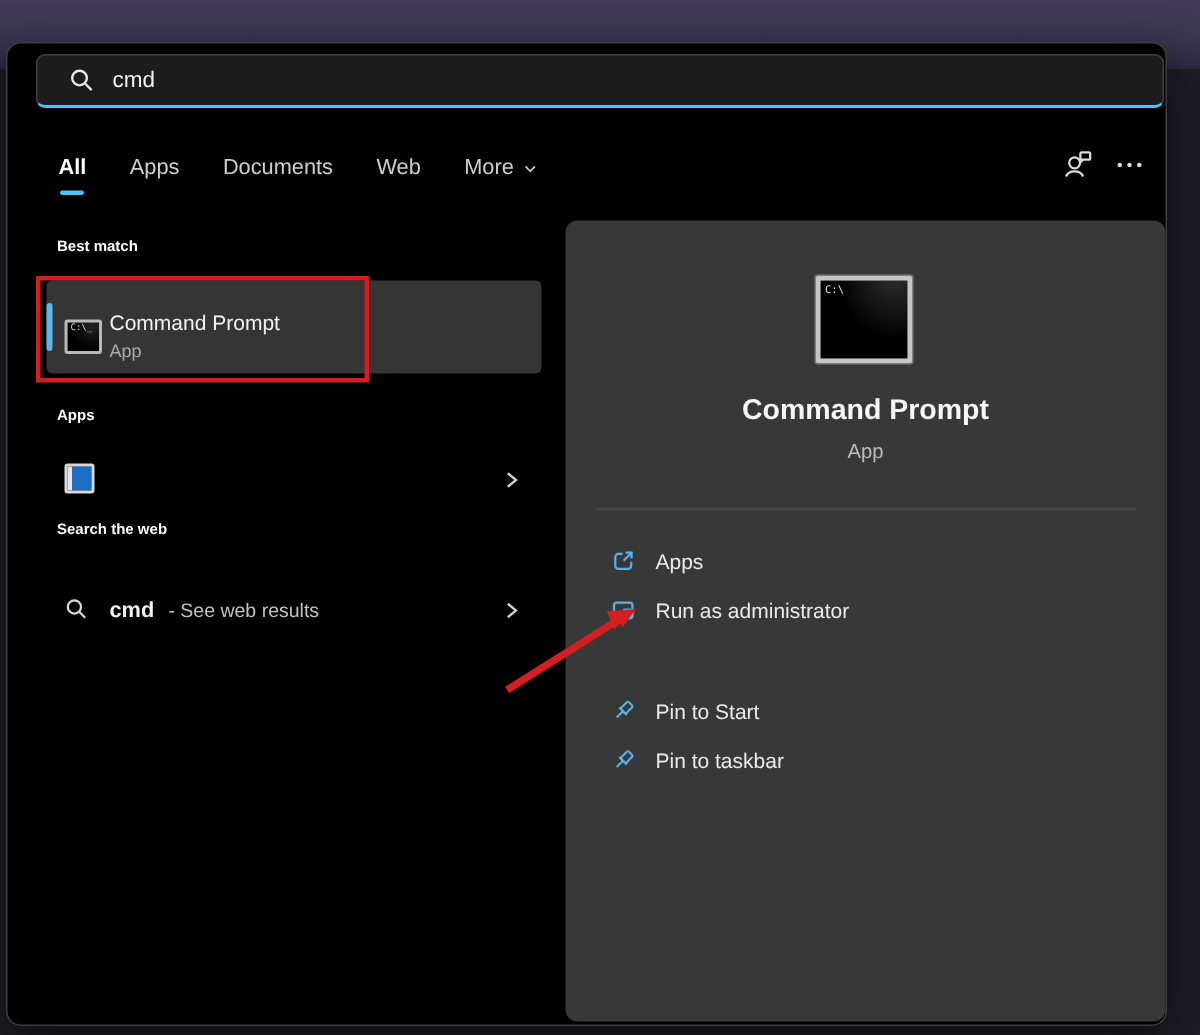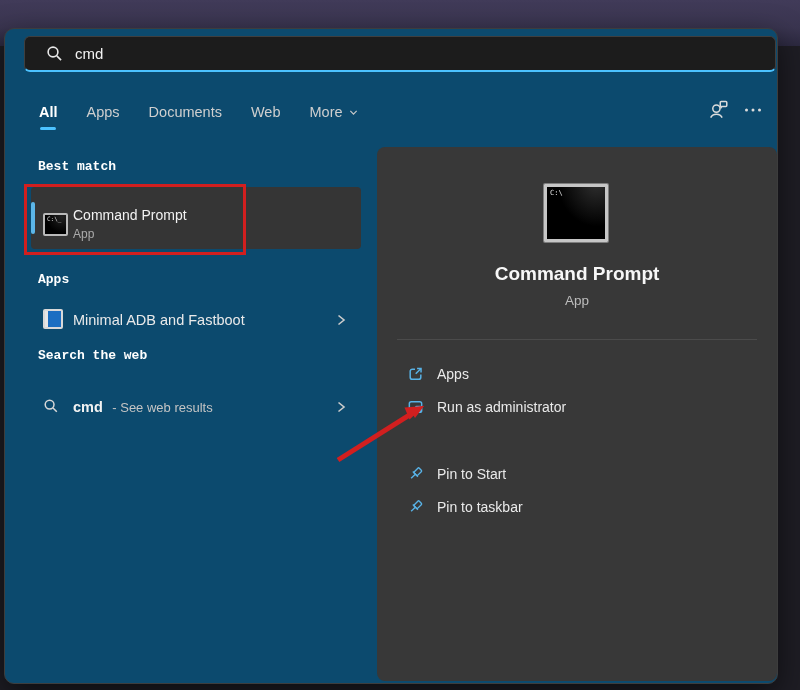--- a/index.html
+++ b/index.html
@@ -9,21 +9,21 @@
     background:#1e1d24;
     position:relative;
     color:#e8e8e8;
   }
   .desktop-strip {
     position:absolute; left:0; top:0; width:800px; height:46px;
     background:linear-gradient(180deg,#413b59 0%,#3a3550 60%,#2c2940 100%);
   }
   .search-window {
     position:absolute; left:4px; top:28px; width:774px; height:656px;
-    background:#0c4a6e; border:1px solid #3d3d3d; border-radius:10px;
+    background:#000000; border:1px solid #3d3d3d; border-radius:10px;
     box-shadow:0 10px 30px rgba(0,0,0,.55);
   }
   
   .search-box {
     position:absolute; left:19px; top:7px; width:752px; height:36px;
     background:#1c1c1c; border:1px solid #3f3f3f; border-bottom:2px solid #4cc2ff;
     border-radius:6px; display:flex; align-items:center; padding-left:21px;
   }
   .search-box input {
     background:transparent; border:none; outline:none; color:#f2f2f2;
@@ -36,21 +36,21 @@
   }
   .tab { font-size:14.5px; color:#cfcfcf; cursor:default; position:relative;
     display:flex; align-items:center; gap:5px; padding:4px 1px; }
   .tab.active { color:#ffffff; font-weight:bold; }
   .tab.active::after {
     content:""; position:absolute; left:50%; transform:translateX(-50%);
     bottom:-6px; width:16px; height:3.5px; border-radius:2px; background:#4cc2ff;
   }
   .header-icons { position:absolute; right:14px; top:70px; display:flex; gap:14px; align-items:center; }
   
-  .section-header { position:absolute; left:33px; font-size:13px; font-weight:bold; color:#ffffff;font-family:Liberation Mono, monospace; }
+  .section-header { position:absolute; left:33px; font-size:10px; font-weight:bold; color:#ffffff; }
   .row {
     position:absolute; left:26px; width:330px; border-radius:4px;
     display:flex; align-items:center;
   }
   .row .chev { position:absolute; right:14px; top:50%; transform:translateY(-50%); }
   .bm-row { top:158px; height:62px; background:#353535; }
   .accent-bar { position:absolute; left:0; top:15px; width:4px; height:32px; background:#5cb6e8; border-radius:2px; }
   .cmd-icon-sm {
     position:absolute; left:12px; top:26px; width:25px; height:23px;
     background:radial-gradient(ellipse at 80% 10%, #232323, #000 65%);
@@ -171,21 +171,20 @@
       <div class="bm-title">Command Prompt</div>
       <div class="bm-sub">App</div>
     </span>
   </div>
   <div class="red-rect"></div>
 
   <div class="section-header" style="top:243px">Apps</div>
 
   <div class="row app-row">
     <span class="adb-icon"></span>
-    <span class="row-label">Minimal ADB and Fastboot</span>
     <span class="chev">
       <svg width="12" height="14" viewBox="0 0 12 14" fill="none" stroke="#cccccc" stroke-width="1.6">
         <polyline points="3.5,2.5 9,7 3.5,11.5"></polyline>
       </svg>
     </span>
   </div>
 
   <div class="section-header" style="top:319px">Search the web</div>
 
   <div class="row web-row">

